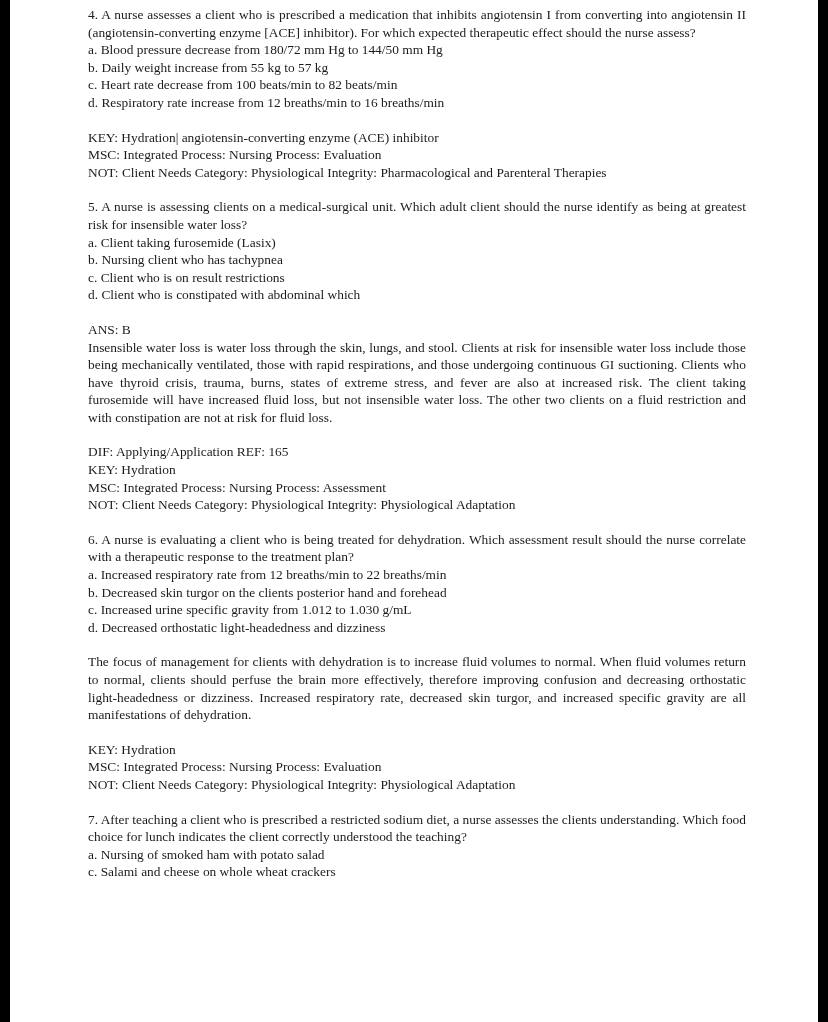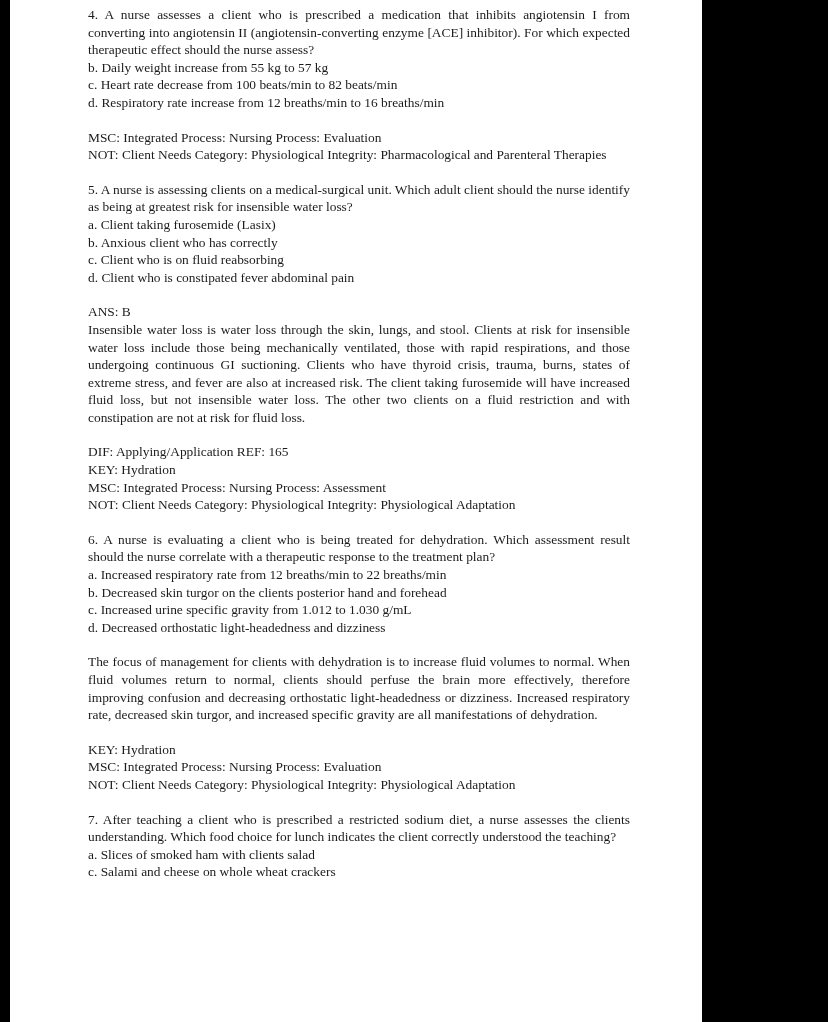--- a/index.html
+++ b/index.html
@@ -10,21 +10,21 @@
   body {
     width: 828px;
     height: 1022px;
     overflow: hidden;
     font-family: "Liberation Serif", serif;
   }
   .page {
     position: absolute;
     left: 10px;
     top: 0;
-    width: 692px;
+    width: 808px;
     height: 1022px;
     background: #ffffff;
   }
   .content {
     padding: 6px 72px 0 78px;
     color: #1b1b1b;
     font-size: 13.4px;
     line-height: 17.6px;
   }
   .block {
@@ -42,35 +42,37 @@
   }
 </style>
 </head>
 <body>
 
 <div class="page">
   <div class="content">
 
     <div class="block">
       <p class="qtext">4. A nurse assesses a client who is prescribed a medication that inhibits angiotensin I from converting into angiotensin II (angiotensin-converting enzyme [ACE] inhibitor). For which expected therapeutic effect should the nurse assess?</p>
+      <p>a. Blood pressure decrease from 180/72 mm Hg to 144/50 mm Hg</p>
       <p>b. Daily weight increase from 55 kg to 57 kg</p>
       <p>c. Heart rate decrease from 100 beats/min to 82 beats/min</p>
       <p>d. Respiratory rate increase from 12 breaths/min to 16 breaths/min</p>
     </div>
     <div class="block">
+      <p>KEY: Hydration| angiotensin-converting enzyme (ACE) inhibitor</p>
       <p>MSC: Integrated Process: Nursing Process: Evaluation</p>
       <p>NOT: Client Needs Category: Physiological Integrity: Pharmacological and Parenteral Therapies</p>
     </div>
 
     <div class="block">
       <p class="qtext">5. A nurse is assessing clients on a medical-surgical unit. Which adult client should the nurse identify as being at greatest risk for insensible water loss?</p>
       <p>a. Client taking furosemide (Lasix)</p>
-      <p>b. Anxious client who has correctly</p>
-      <p>c. Client who is on fluid reabsorbing</p>
-      <p>d. Client who is constipated fever abdominal pain</p>
+      <p>b. Nursing client who has tachypnea</p>
+      <p>c. Client who is on result restrictions</p>
+      <p>d. Client who is constipated with abdominal which</p>
     </div>
     <div class="block">
       <p>ANS: B</p>
       <p class="qtext">Insensible water loss is water loss through the skin, lungs, and stool. Clients at risk for insensible water loss include those being mechanically ventilated, those with rapid respirations, and those undergoing continuous GI suctioning. Clients who have thyroid crisis, trauma, burns, states of extreme stress, and fever are also at increased risk. The client taking furosemide will have increased fluid loss, but not insensible water loss. The other two clients on a fluid restriction and with constipation are not at risk for fluid loss.</p>
     </div>
     <div class="block">
       <p>DIF: Applying/Application REF: 165</p>
       <p>KEY: Hydration</p>
       <p>MSC: Integrated Process: Nursing Process: Assessment</p>
       <p>NOT: Client Needs Category: Physiological Integrity: Physiological Adaptation</p>
@@ -87,18 +89,18 @@
       <p class="qtext">The focus of management for clients with dehydration is to increase fluid volumes to normal. When fluid volumes return to normal, clients should perfuse the brain more effectively, therefore improving confusion and decreasing orthostatic light-headedness or dizziness. Increased respiratory rate, decreased skin turgor, and increased specific gravity are all manifestations of dehydration.</p>
     </div>
     <div class="block">
       <p>KEY: Hydration</p>
       <p>MSC: Integrated Process: Nursing Process: Evaluation</p>
       <p>NOT: Client Needs Category: Physiological Integrity: Physiological Adaptation</p>
     </div>
 
     <div class="block tight">
       <p class="qtext">7. After teaching a client who is prescribed a restricted sodium diet, a nurse assesses the clients understanding. Which food choice for lunch indicates the client correctly understood the teaching?</p>
-      <p>a. Slices of smoked ham with clients salad</p>
+      <p>a. Nursing of smoked ham with potato salad</p>
       <p>c. Salami and cheese on whole wheat crackers</p>
     </div>
 
   </div>
 </div>
 
 </body></html>

